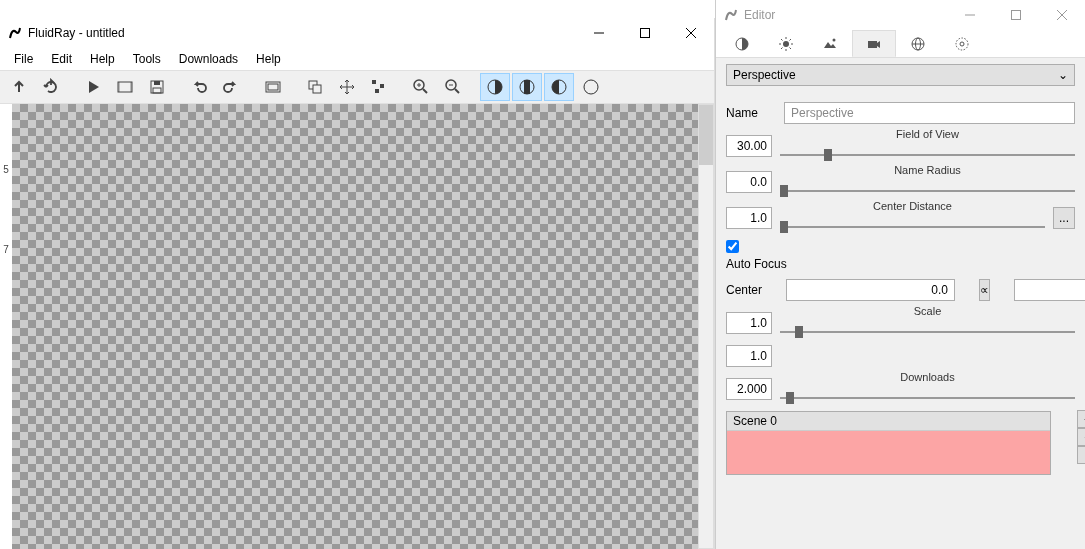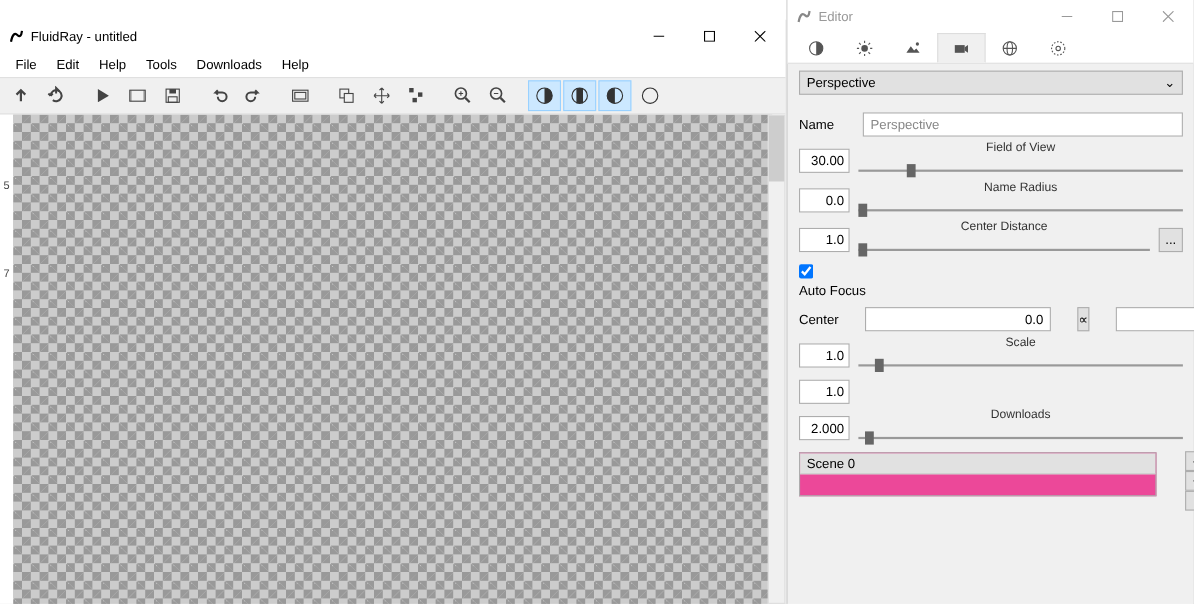--- a/index.html
+++ b/index.html
@@ -63,21 +63,21 @@
 .slider-track { position: absolute; bottom: 4px; left: 0; right: 0; height: 2px; background: #999; }
 .slider-thumb { position: absolute; bottom: -1px; width: 8px; height: 12px; background: #666; }
 .small-btn { width: 22px; height: 22px; border: 1px solid #adadad; background: #e1e1e1; display: flex; align-items: center; justify-content: center; cursor: pointer; }
 
 .check-row { display: flex; align-items: flex-start; gap: 4px; flex-direction: column; }
 .check-row input { width: 13px; height: 13px; }
 
 .center-row { display: flex; align-items: center; gap: 24px; }
 .center-row .num { flex: 1; height: 22px; border: 1px solid #adadad; background: #fff; text-align: right; padding: 0 6px; }
 
-.scene-box { border: 1px solid #adadad; background: #ec4899; height: 40px; position: relative; margin-right: 24px; }
+.scene-box { border: 1px solid #adadad; background: #fca5a5; height: 64px; position: relative; margin-right: 24px; }
 .scene-item { background: #e1e1e1; padding: 2px 6px; border-bottom: 1px solid #ccc; }
 .scene-btns { position: absolute; right: -24px; top: -1px; display: flex; flex-direction: column; gap: 0; }
 .scene-btns .small-btn { height: 18px; font-size: 14px; }
 
 svg { display: block; }
 </style>
 </head>
 <body>
 
 <div class="main-window">

